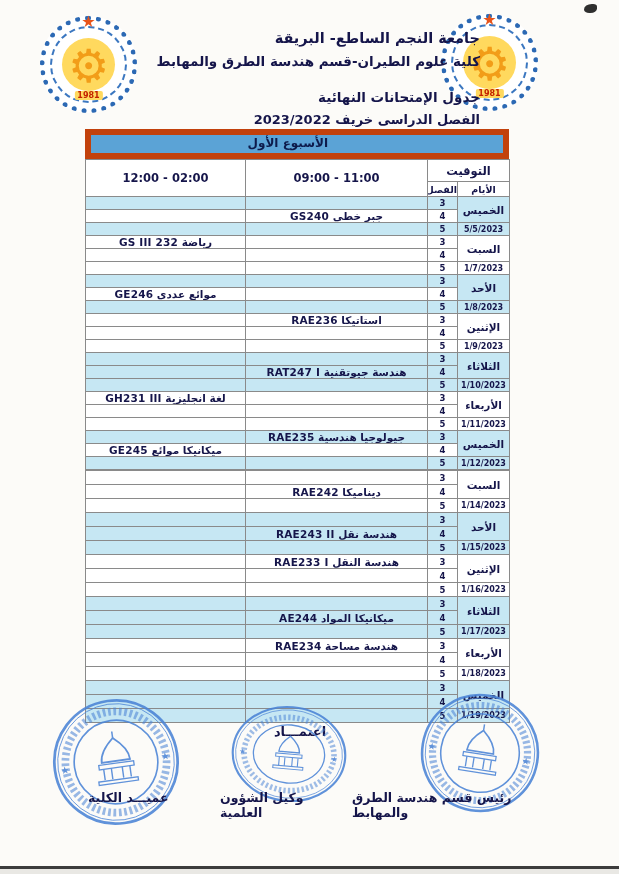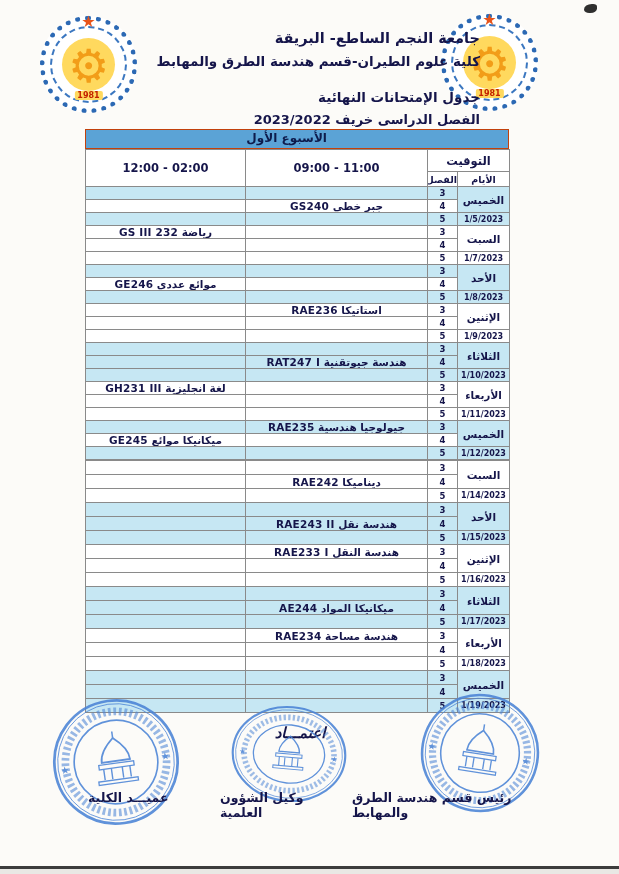--- a/index.html
+++ b/index.html
@@ -20,36 +20,36 @@
   .logo-left{left:40px;top:16px;}
   .logo-right{left:441px;top:14px;}
   .logo-outer{position:absolute;inset:0;border-radius:50%;border:5px dotted #2c69b4;background:#fff;}
   .logo-ring2{position:absolute;inset:10px;border-radius:50%;border:2px dashed #3b77c0;}
   .logo-core{position:absolute;inset:22px;border-radius:50%;background:#ffd95e;}
   .logo-gear{position:absolute;left:50%;top:52%;transform:translate(-50%,-50%);font-size:46px;line-height:1;color:#f29d18;}
   .logo-star{position:absolute;left:50%;top:-4px;transform:translateX(-50%);font-size:16px;color:#e8541a;}
   .logo-year{position:absolute;left:50%;bottom:13px;transform:translateX(-50%);font-size:8px;font-weight:bold;color:#c42200;background:#ffd95e;padding:0 3px;border-radius:2px;text-align:right;}
   
   .sheet{position:absolute;left:85px;top:129px;width:424px;}
-  .week-band{position:relative;height:18px;background:#5ba3d6;border:1px solid #c2410c;}
+  .week-band{position:relative;height:18px;background:#5ba3d6;border:6px solid #c2410c;}
   .week-band span{position:absolute;left:38%;top:1px;font-size:12px;font-weight:bold;color:#0d1b4c;direction:rtl;}
   table.sched{border-collapse:collapse;table-layout:fixed;width:424px;direction:rtl;}
   table.sched td{border:1px solid #8a8a8a;overflow:hidden;white-space:nowrap;padding:0;text-align:center;vertical-align:middle;background:#fff;}
   table.sched td.hl{background:#c6e7f3;}
   .hr1 td{height:21px;font-size:11.5px;font-weight:bold;}
   .hr2 td{height:14px;font-size:9.5px;font-weight:bold;}
   td.h-sem{background:#5ba3d6;}
   tr.r1 td{height:12px;}
   tr.r2 td{height:13px;}
   td.sem{font-size:8.5px;font-weight:bold;}
   td.course{font-size:10.5px;font-weight:bold;letter-spacing:0.2px;}
   td.day-name{font-size:10.5px;font-weight:bold;}
   td.day-date{font-size:8px;font-weight:bold;}
   
-  .approval{position:absolute;left:262px;top:724px;width:76px;text-align:center;font-size:15px;font-weight:bold;direction:rtl;font-style:italic;}
+  .approval{position:absolute;left:262px;top:724px;width:76px;text-align:center;font-size:13px;font-weight:bold;direction:rtl;}
   .sig{position:absolute;top:790px;font-size:12.5px;font-weight:bold;text-align:left;direction:rtl;}
   .sig-dean{left:88px;width:104px;}
   .sig-vice{left:220px;width:110px;}
   .sig-head{left:352px;width:200px;}
   .stamp{position:absolute;opacity:0.88;}
   .stamp svg{display:block;}
   
   .bottom-line{position:absolute;left:0;top:866px;width:619px;height:3px;background:#3c3c3c;}
   .bottom-edge{position:absolute;left:0;top:869px;width:619px;height:5px;background:#e9e8e4;}
   .corner-mark{position:absolute;left:584px;top:4px;width:13px;height:9px;background:#2f2f2f;border-radius:60% 30% 50% 40%;}
@@ -111,21 +111,21 @@
               <td class="sem hl">3</td>
               <td class="course hl"></td>
               <td class="course hl"></td>
             </tr>
             <tr class="r1">
               <td class="sem">4</td>
               <td class="course">جبر خطى GS240</td>
               <td class="course"></td>
             </tr>
             <tr class="r1">
-              <td class="day-date hl">1/5/2023</td>
+              <td class="day-date hl">5/5/2023</td>
               <td class="sem hl">5</td>
               <td class="course hl"></td>
               <td class="course hl"></td>
             </tr>
             <tr class="r1">
               <td class="day-name" rowspan="2">السبت</td>
               <td class="sem">3</td>
               <td class="course"></td>
               <td class="course">رياضة GS III 232</td>
             </tr>

